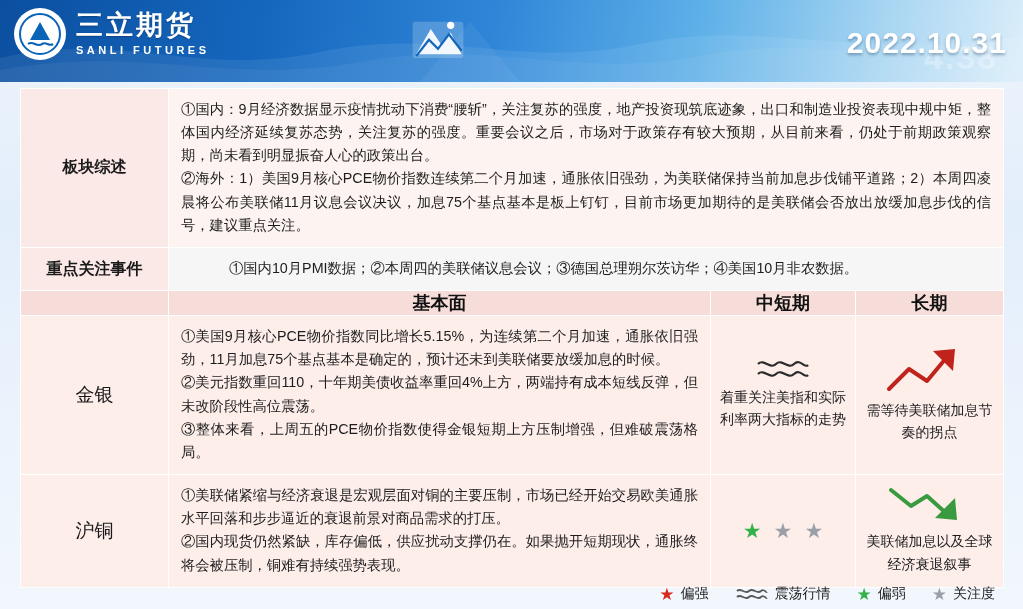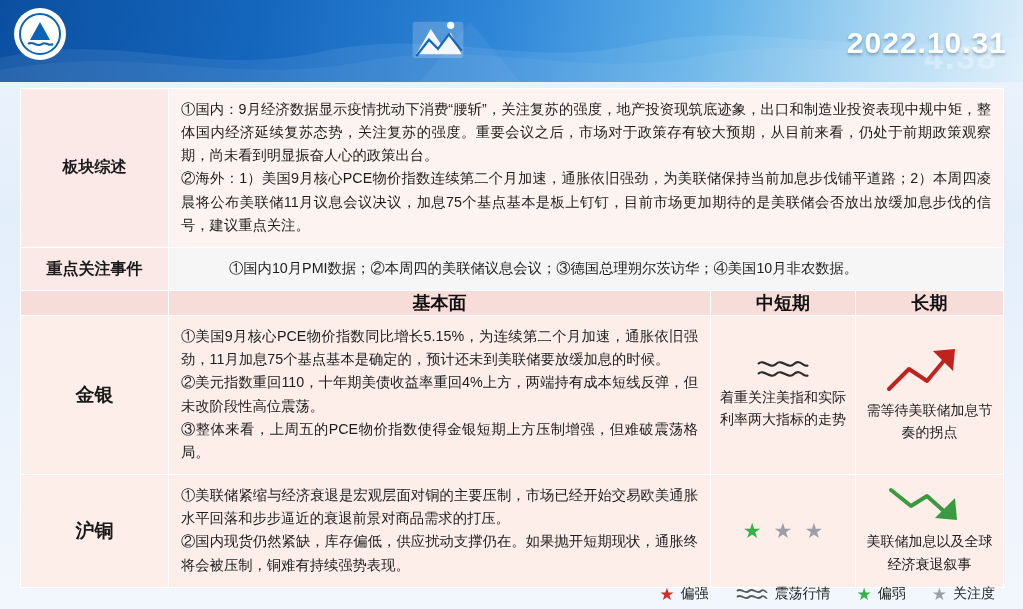--- a/index.html
+++ b/index.html
@@ -112,21 +112,21 @@
     line-height: 1.62;
     color: #1d1d1d;
     padding: 9px 12px 10px 12px;
     text-align: justify;
   }
   .body-text p { margin: 0; }
   .cell-note {
     font-size: 14px; line-height: 1.6; color: #1d1d1d;
     padding: 4px 8px; text-align: center;
   }
-  .name-cell { font-size: 19px; font-weight: bold; }
+  .name-cell { font-size: 19px; font-weight: normal; }
 
   .icon-row { display: flex; align-items: center; justify-content: center; gap: 12px; }
   .star { font-size: 21px; line-height: 1; }
   .star.green { color: #33b24a; }
   .star.grey  { color: #9aa0a6; }
 
   
   .legend {
     position: absolute;
     left: 0; right: 0; bottom: 6px;
@@ -154,20 +154,24 @@
 
     <div class="ghost-num" style="left:924px; top:38px; font-size:34px;">4.38</div>
 
     <div class="logo-block">
       <div class="logo-mark">
         <svg width="42" height="42" viewBox="0 0 42 42">
           <circle cx="21" cy="21" r="20" fill="#ffffff" stroke="#0b63b8" stroke-width="2"></circle>
           <path d="M21 9 L31 27 L11 27 Z" fill="#0b63b8"></path>
           <path d="M9 31 C14 27, 18 35, 23 31 C27 28, 30 34, 34 31" stroke="#0b63b8" stroke-width="2.2" fill="none"></path>
         </svg>
+      </div>
+      <div class="logo-text">
+        <div class="cn">三立期货</div>
+        <div class="en">SANLI FUTURES</div>
       </div>
     </div>
 
     <div class="title-block">
       <svg class="title-icon" viewBox="0 0 64 64">
         <rect x="4" y="14" width="56" height="40" rx="3" fill="rgba(255,255,255,.20)"></rect>
         <path d="M8 50 L24 22 L36 40 L46 26 L58 50 Z" fill="#ffffff" opacity=".92"></path>
         <path d="M8 52 L22 34 L32 44 L44 28 L58 46" stroke="#1466bd" stroke-width="2.5" fill="none"></path>
         <circle cx="46" cy="18" r="4" fill="#ffffff"></circle>
       </svg>

